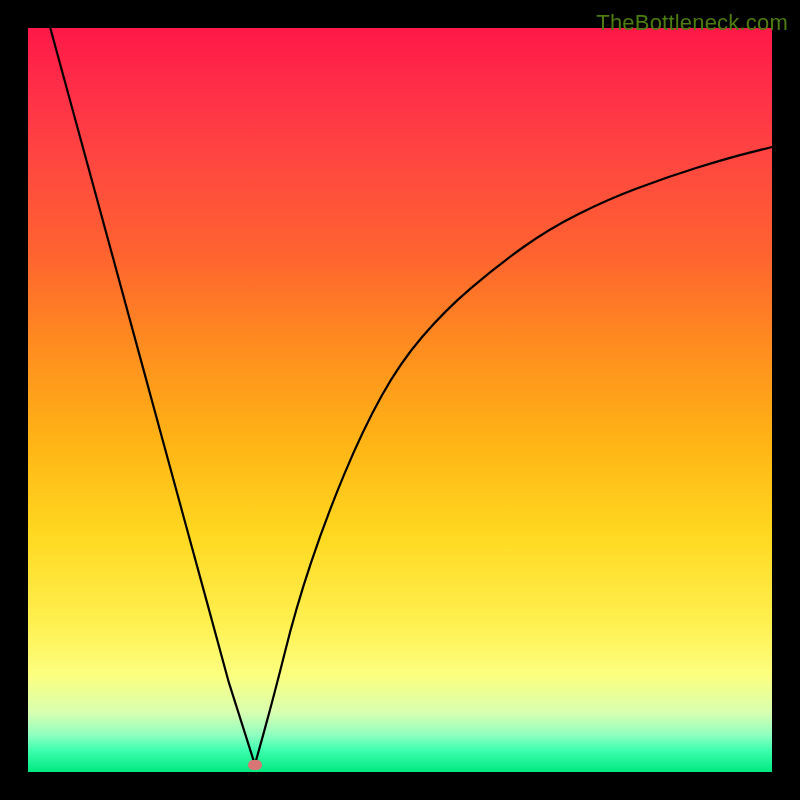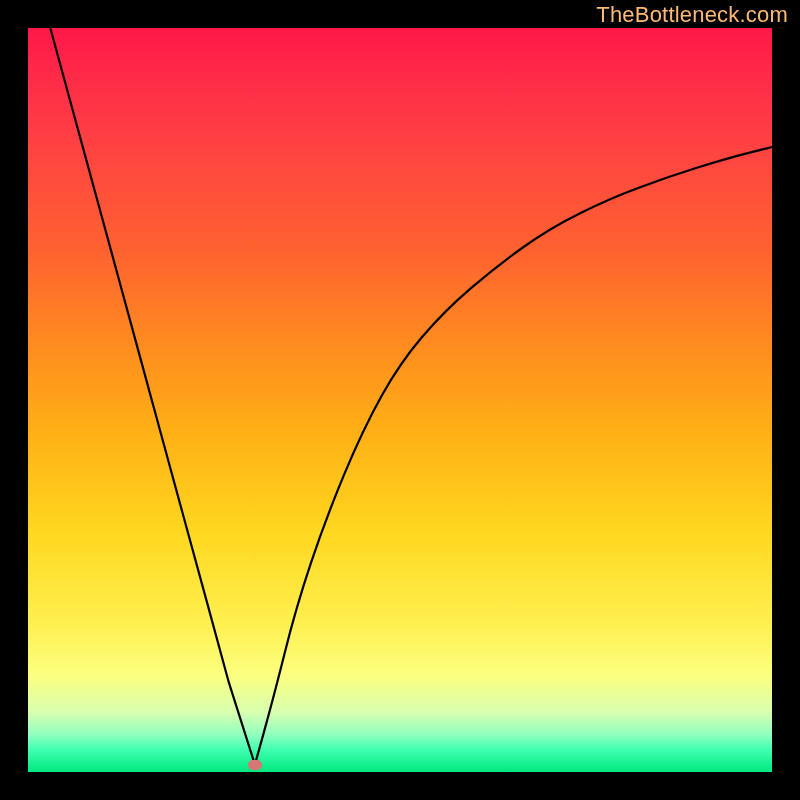--- a/index.html
+++ b/index.html
@@ -44,23 +44,23 @@
   .curve-svg {
     position: absolute;
     left: 0;
     top: 0;
     width: 744px;
     height: 744px;
     overflow: visible;
   }
   .watermark {
     position: absolute;
-    top: 2px;
+    top: 10px;
     right: 12px;
-    color: #fdba74;
+    color: #4d7c0f;
     font-size: 22px;
     letter-spacing: 0.2px;
     user-select: none;
   }
   .minpoint {
     position: absolute;
     width: 14px;
     height: 10px;
     background: #d87676;
     border-radius: 5px;

